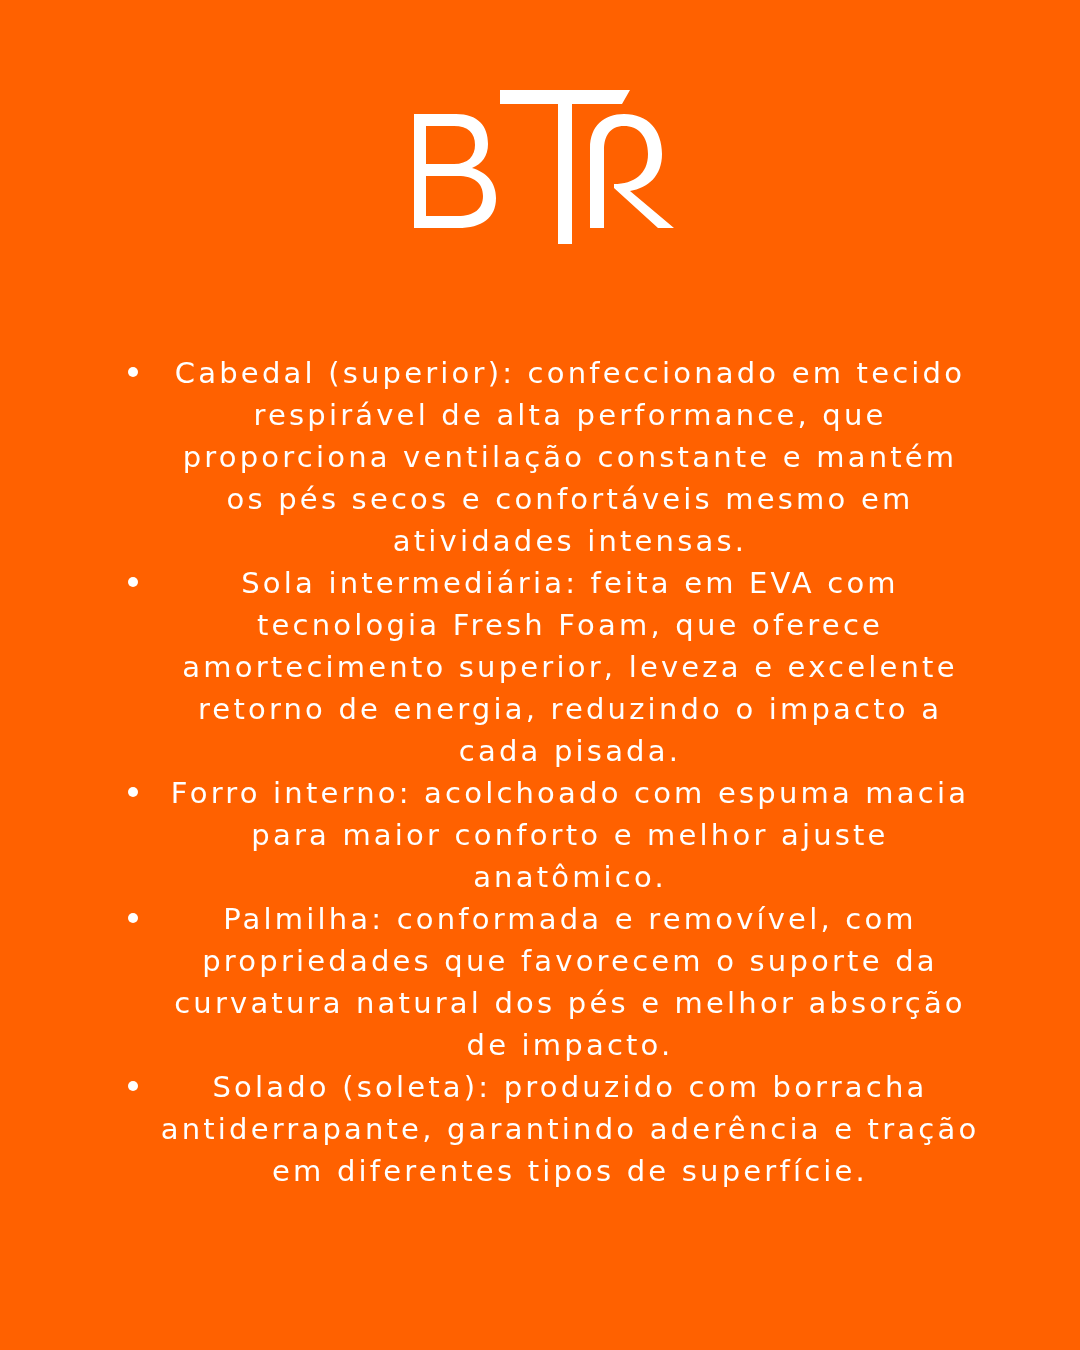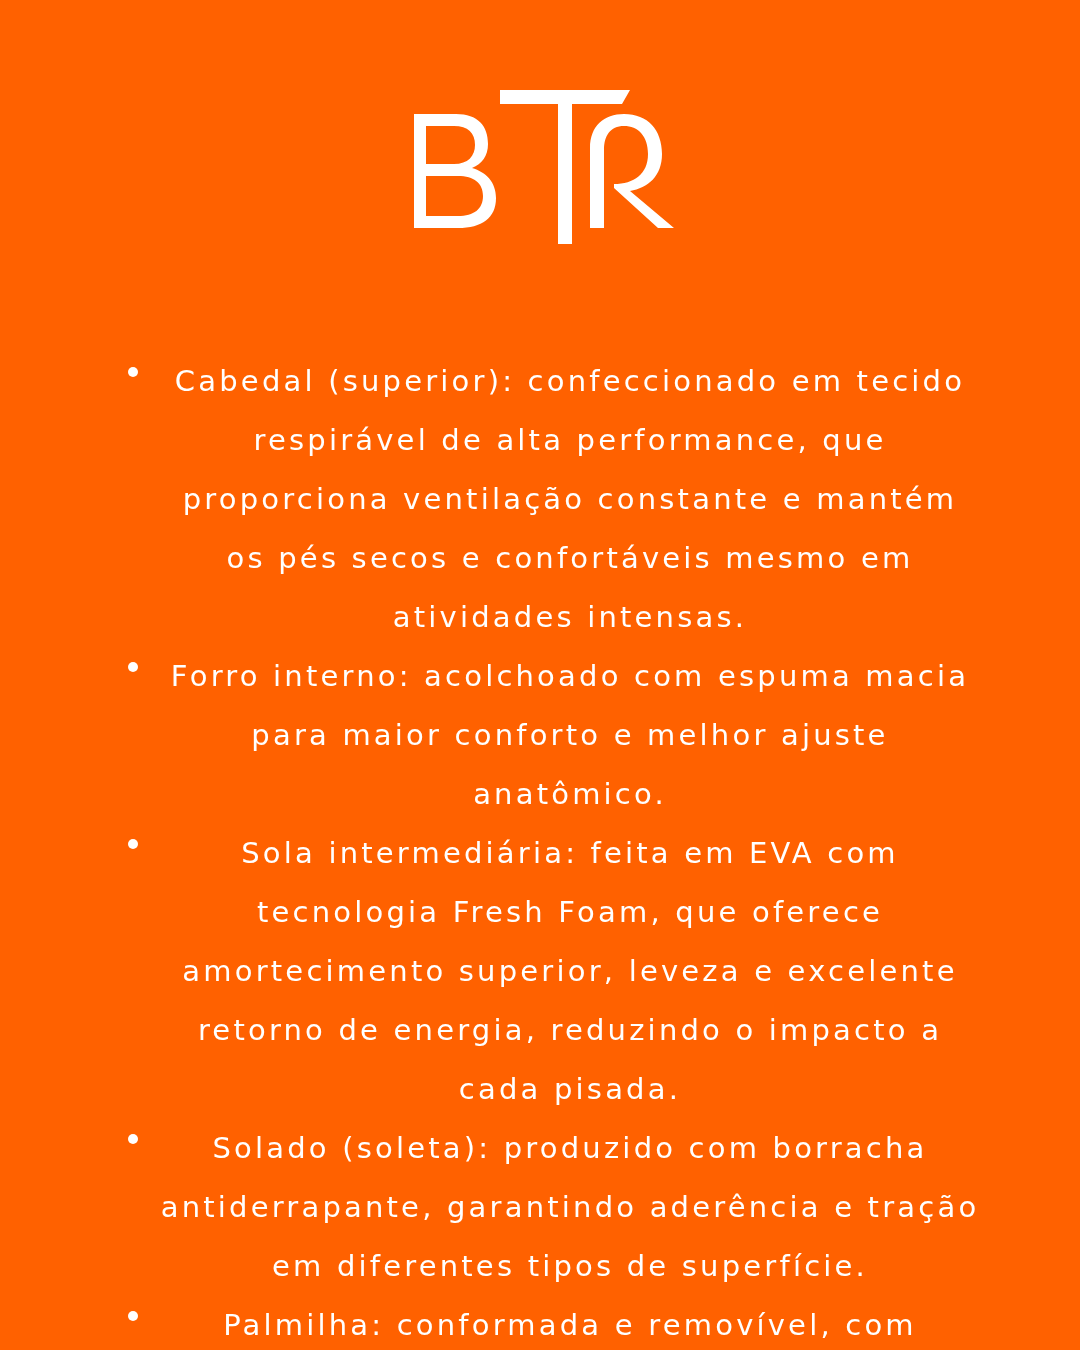--- a/index.html
+++ b/index.html
@@ -27,21 +27,21 @@
       width: 860px;
       margin: 0;
       padding: 0;
       list-style: none;
     }
     .feature {
       position: relative;
       padding-left: 40px;
       text-align: center;
       font-size: 29px;
-      line-height: 59px;
+      line-height: 42px;
       letter-spacing: 3.2px;
       font-weight: 400;
     }
     .bullet {
       position: absolute;
       left: 8px;
       top: 15px;
       width: 10px;
       height: 10px;
       background: #ffffff;
@@ -66,27 +66,27 @@
   </svg>
 </div>
 
 <ul class="features">
   <li class="feature">
     <span class="bullet"></span>
     <span class="feature-text">Cabedal (superior): confeccionado em tecido respirável de alta performance, que proporciona ventilação constante e mantém os pés secos e confortáveis mesmo em atividades intensas.</span>
   </li>
   <li class="feature">
     <span class="bullet"></span>
+    <span class="feature-text">Sola intermediária: feita em EVA com tecnologia Fresh Foam, que oferece amortecimento superior, leveza e excelente retorno de energia, reduzindo o impacto a cada pisada.</span>
+  </li>
+  <li class="feature">
+    <span class="bullet"></span>
     <span class="feature-text">Forro interno: acolchoado com espuma macia para maior conforto e melhor ajuste anatômico.</span>
   </li>
   <li class="feature">
     <span class="bullet"></span>
-    <span class="feature-text">Sola intermediária: feita em EVA com tecnologia Fresh Foam, que oferece amortecimento superior, leveza e excelente retorno de energia, reduzindo o impacto a cada pisada.</span>
+    <span class="feature-text">Palmilha: conformada e removível, com propriedades que favorecem o suporte da curvatura natural dos pés e melhor absorção de impacto.</span>
   </li>
   <li class="feature">
     <span class="bullet"></span>
     <span class="feature-text">Solado (soleta): produzido com borracha antiderrapante, garantindo aderência e tração em diferentes tipos de superfície.</span>
   </li>
-  <li class="feature">
-    <span class="bullet"></span>
-    <span class="feature-text">Palmilha: conformada e removível, com propriedades que favorecem o suporte da curvatura natural dos pés e melhor absorção de impacto.</span>
-  </li>
 </ul>
 
 </body></html>

